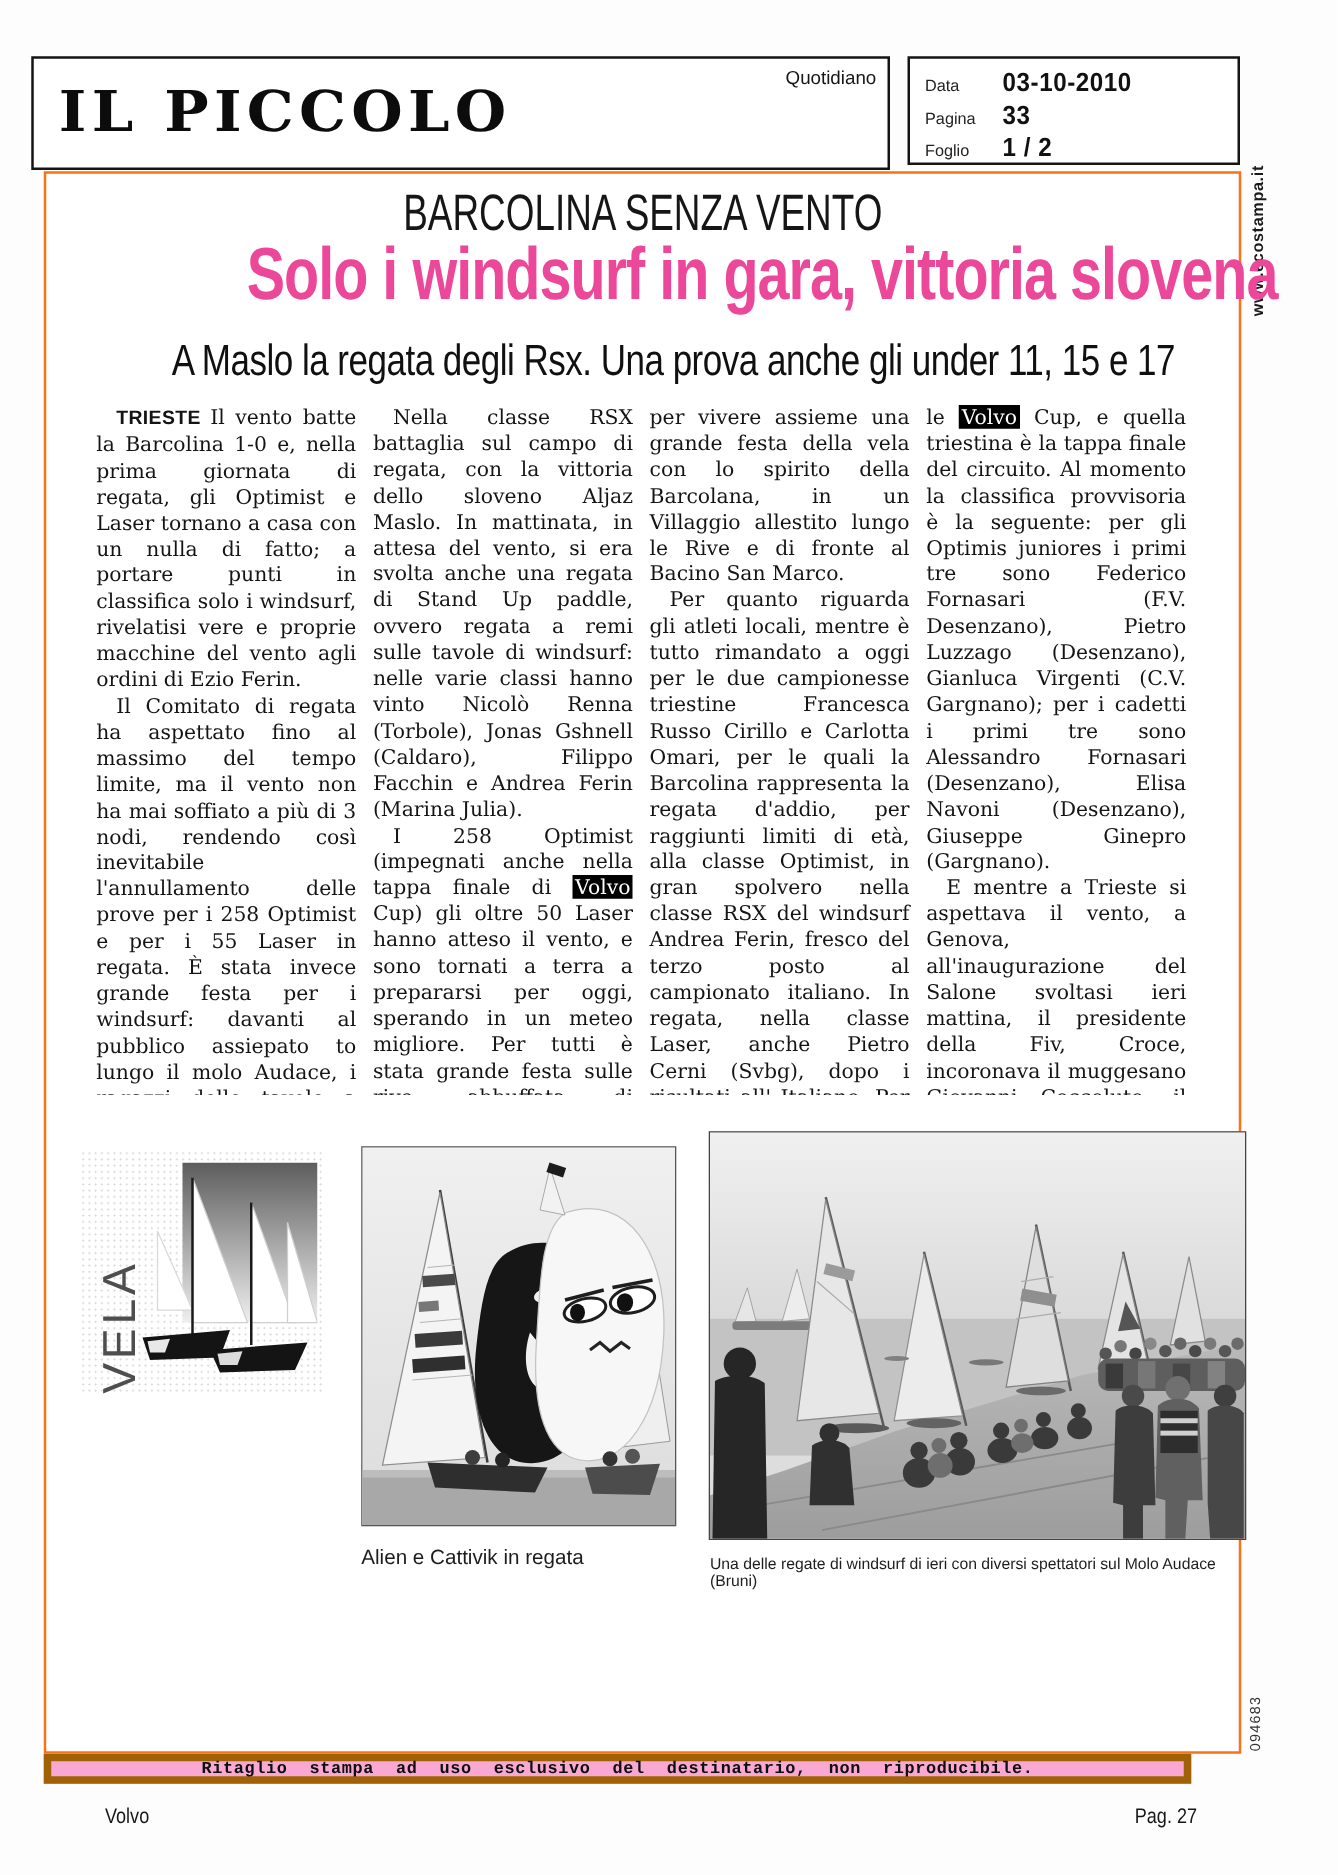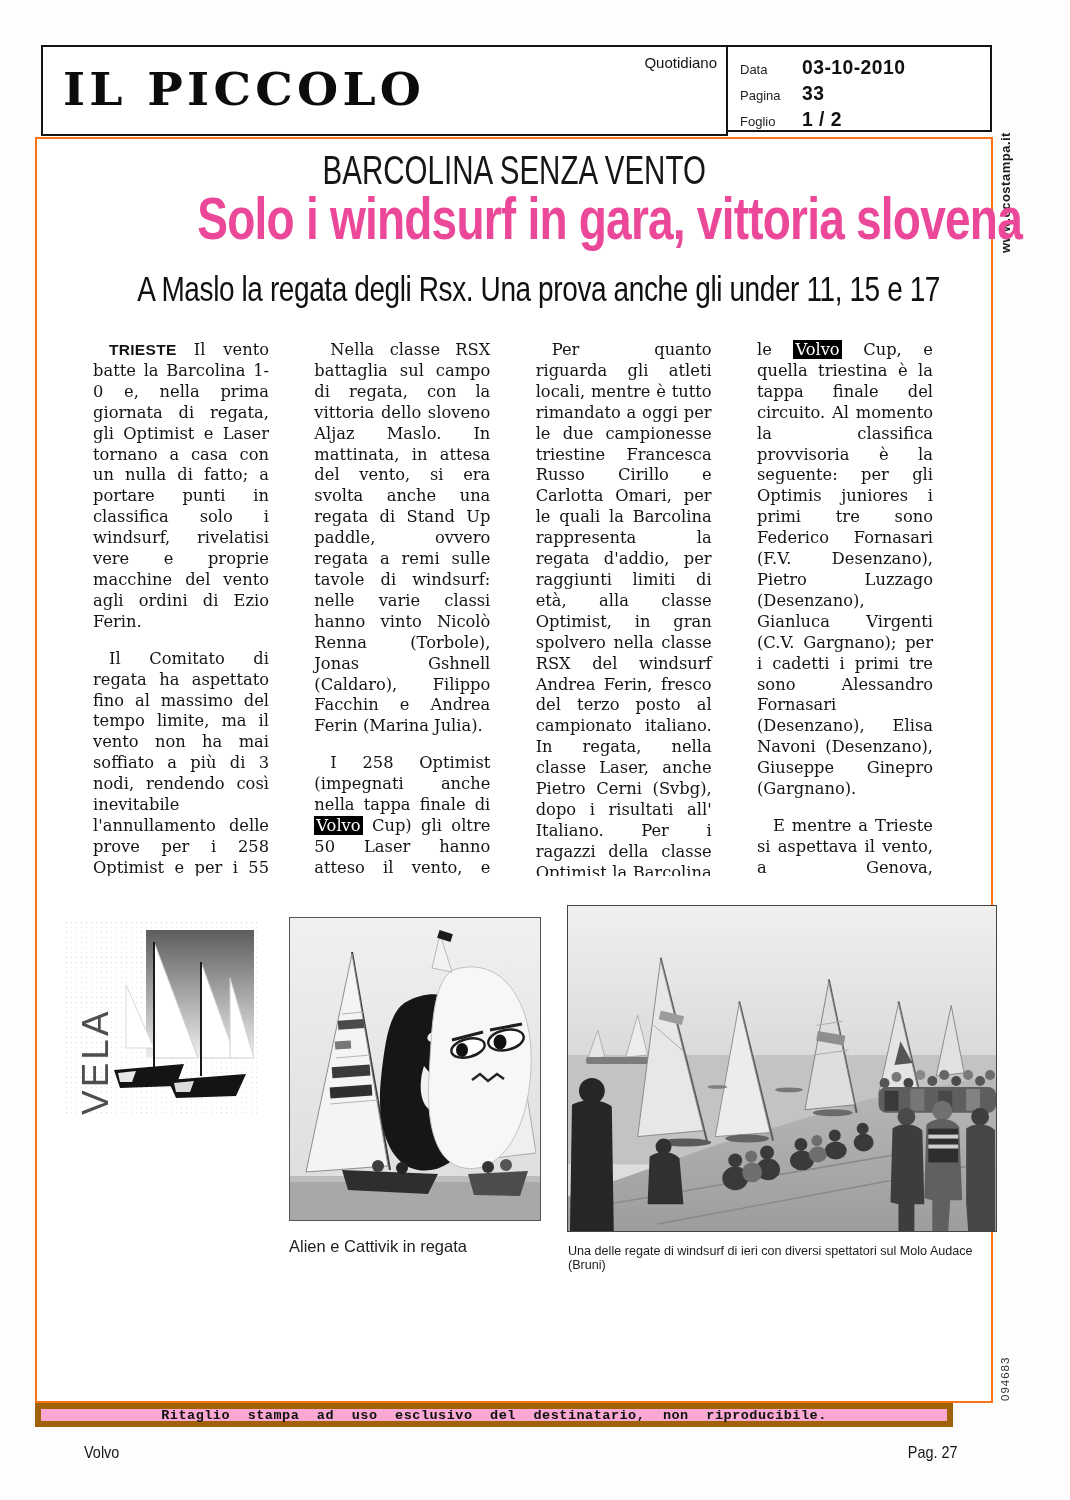--- a/index.html
+++ b/index.html
@@ -6,21 +6,21 @@
   html,body { width:1070px; height:1500px; }
   body {
     position:relative;
     background:#fdfdfd;
     font-family:"Liberation Sans", sans-serif;
     color:#111;
     overflow:hidden;
   }
   
   .masthead-box {
-    position:absolute; left:41px; top:45px; width:687px; height:91px;
+    position:absolute; left:25px; top:45px; width:687px; height:91px;
     border:2px solid #141414; background:#fff;
   }
   .masthead-title {
     position:absolute; left:20px; top:16px;
     font-family:"DejaVu Serif", serif; font-weight:700;
     font-size:45px; letter-spacing:4px; color:#0c0c0c;
     transform:scaleX(1.05); transform-origin:left center; white-space:nowrap;
   }
   .quotidiano {
     position:absolute; right:9px; top:7px; font-size:15px; color:#151515;
@@ -72,21 +72,21 @@
   .subheadline span { display:inline-block; transform:scaleX(0.80); letter-spacing:-0.5px; }
   
   .columns {
     position:absolute; left:40px; top:185px; width:872px; height:552px;
     display:flex; justify-content:space-between; overflow:hidden;
   }
   .col {
     width:208px; font-family:"DejaVu Serif", serif;
     font-size:16.3px; line-height:20.9px; text-align:justify; color:#141414;
   }
-  .col p { margin:16px; }
+  .col p { margin:0; }
   .col p.indent { text-indent:16px; }
   .col .bold { font-family:"Liberation Sans", sans-serif; font-weight:700; font-size:15.5px; letter-spacing:0.3px; }
   .col .highlight { background:#000; color:#fff; padding:0 2px; }
   
   .vela-logo {
     position:absolute; left:27px; top:781px; width:196px; height:196px;
     background:#fff;
     background-image:radial-gradient(#dedede 0.8px, transparent 0.9px);
     background-size:5px 5px;
   }
@@ -165,20 +165,21 @@
   <div class="columns">
       <div class="col">
         <p class="indent"><span class="bold">TRIESTE </span><span>Il vento batte la Barcolina 1-0 e, nella prima giornata di regata, gli Optimist e Laser tornano a casa con un nulla di fatto; a portare punti in classifica solo i windsurf, rivelatisi vere e proprie macchine del vento agli ordini di Ezio Ferin.</span></p>
         <p class="indent"><span>Il Comitato di regata ha aspettato fino al massimo del tempo limite, ma il vento non ha mai soffiato a più di 3 nodi, rendendo così inevitabile l'annullamento delle prove per i 258 Optimist e per i 55 Laser in regata. È stata invece grande festa per i windsurf: davanti al pubblico assiepato to lungo il molo Audace, i ragazzi delle tavole a vela hanno disputato una prova, monopolizzata nelle classi Under 15 e Under 17 dagli atleti del Lago di Caldaro, con la vittoria di Diego Graf negli Under 17 e di Jonas Gsh-</span></p>
       </div>
       <div class="col">
         <p class="indent"><span>Nella classe RSX battaglia sul campo di regata, con la vittoria dello sloveno Aljaz Maslo. In mattinata, in attesa del vento, si era svolta anche una regata di Stand Up paddle, ovvero regata a remi sulle tavole di windsurf: nelle varie classi hanno vinto Nicolò Renna (Torbole), Jonas Gshnell (Caldaro), Filippo Facchin e Andrea Ferin (Marina Julia).</span></p>
         <p class="indent"><span>I 258 Optimist (impegnati anche nella tappa finale di </span><span class="highlight">Volvo</span><span> Cup) gli oltre 50 Laser hanno atteso il vento, e sono tornati a terra a prepararsi per oggi, sperando in un meteo migliore. Per tutti è stata grande festa sulle rive, abbuffata di pastasciutta e di gadget, l'occasione</span></p>
       </div>
       <div class="col">
+        <p><span>per vivere assieme una grande festa della vela con lo spirito della Barcolana, in un Villaggio allestito lungo le Rive e di fronte al Bacino San Marco.</span></p>
         <p class="indent"><span>Per quanto riguarda gli atleti locali, mentre è tutto rimandato a oggi per le due campionesse triestine Francesca Russo Cirillo e Carlotta Omari, per le quali la Barcolina rappresenta la regata d'addio, per raggiunti limiti di età, alla classe Optimist, in gran spolvero nella classe RSX del windsurf Andrea Ferin, fresco del terzo posto al campionato italiano. In regata, nella classe Laser, anche Pietro Cerni (Svbg), dopo i risultati all' Italiano. Per i ragazzi della classe Optimist la Barcolina è inserita per la prima volta nel prestigioso circuito internaziona-</span></p>
       </div>
       <div class="col">
         <p><span>le </span><span class="highlight">Volvo</span><span> Cup, e quella triestina è la tappa finale del circuito. Al momento la classifica provvisoria è la seguente: per gli Optimis juniores i primi tre sono Federico Fornasari (F.V. Desenzano), Pietro Luzzago (Desenzano), Gianluca Virgenti (C.V. Gargnano); per i cadetti i primi tre sono Alessandro Fornasari (Desenzano), Elisa Navoni (Desenzano), Giuseppe Ginepro (Gargnano).</span></p>
         <p class="indent"><span>E mentre a Trieste si aspettava il vento, a Genova, all'inaugurazione del Salone svoltasi ieri mattina, il presidente della Fiv, Croce, incoronava il muggesano Giovanni Coccoluto: il giovane atleta della classe Laser è stato inserito dalla Federazione in una speciale squadra che punta dritto verso le Olimpiadi di Rio de Janeiro nel 2016.</span></p>
       </div>
     </div>
 
   <div class="vela-logo">
     <div class="vela-label">VELA</div>

